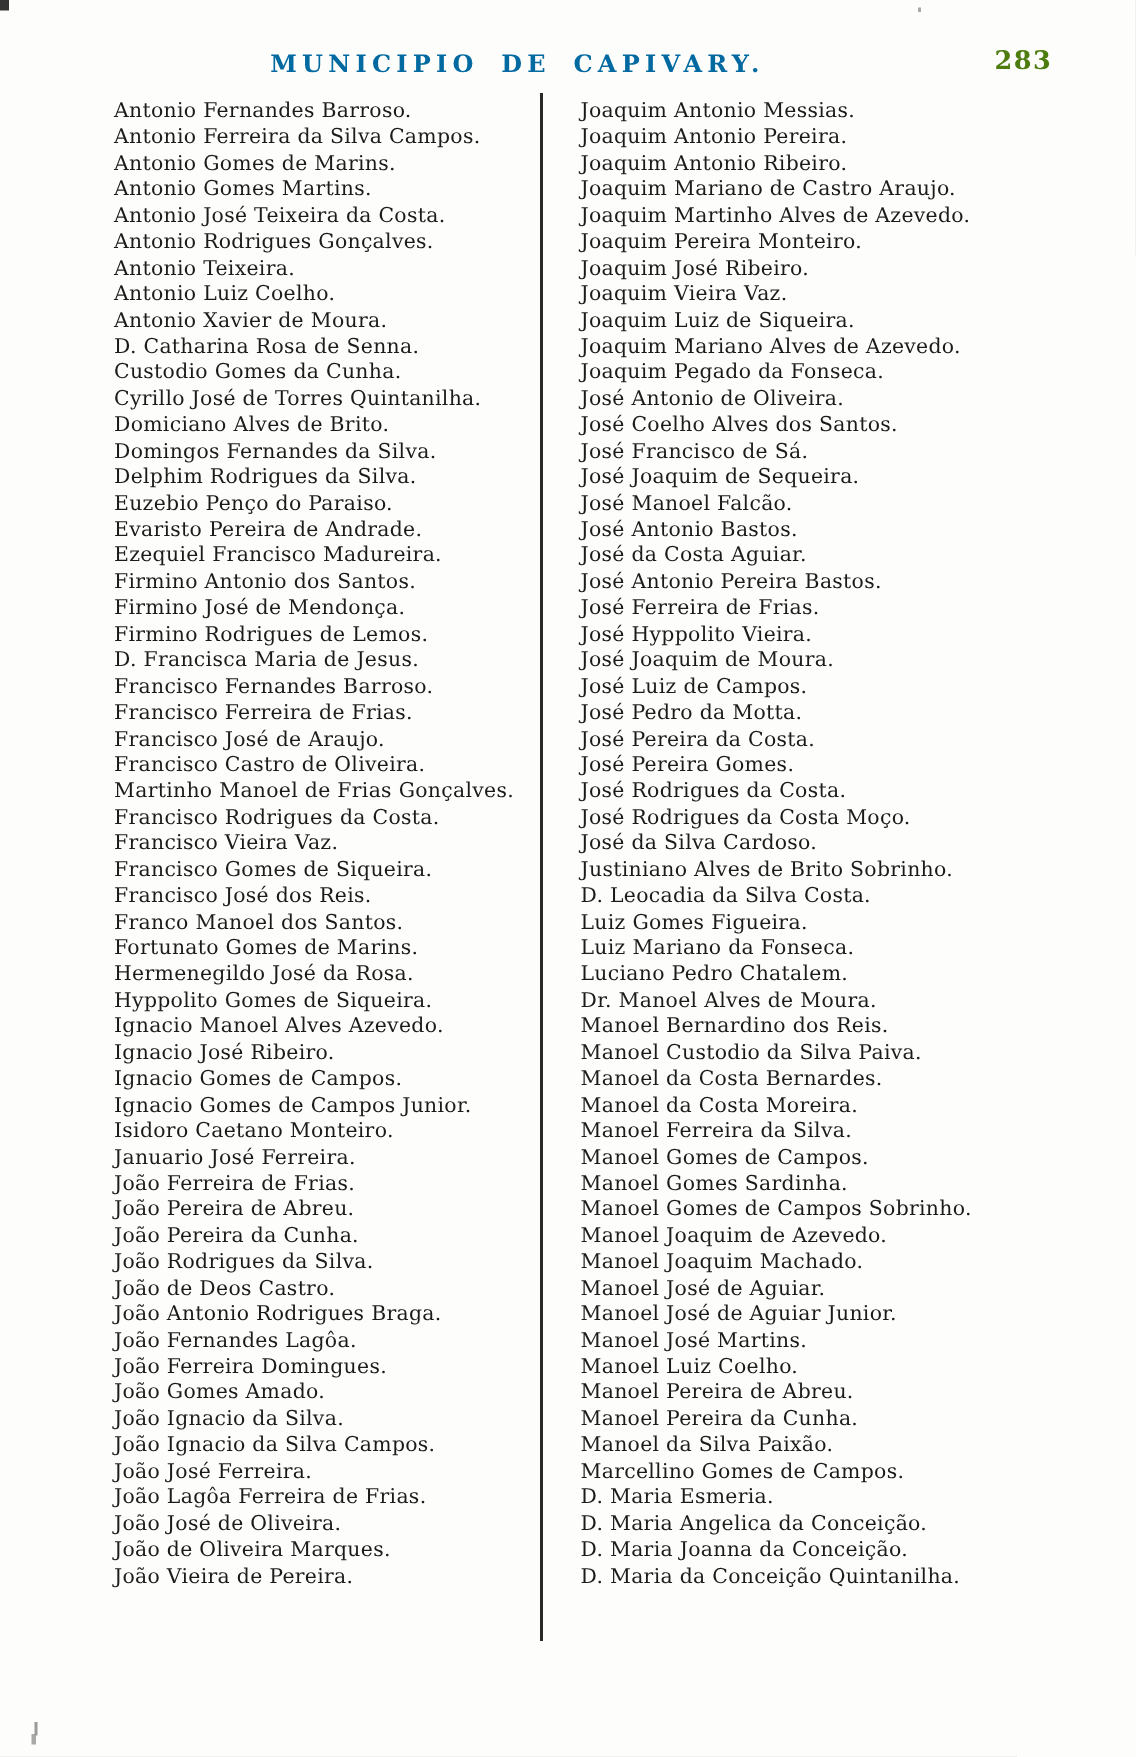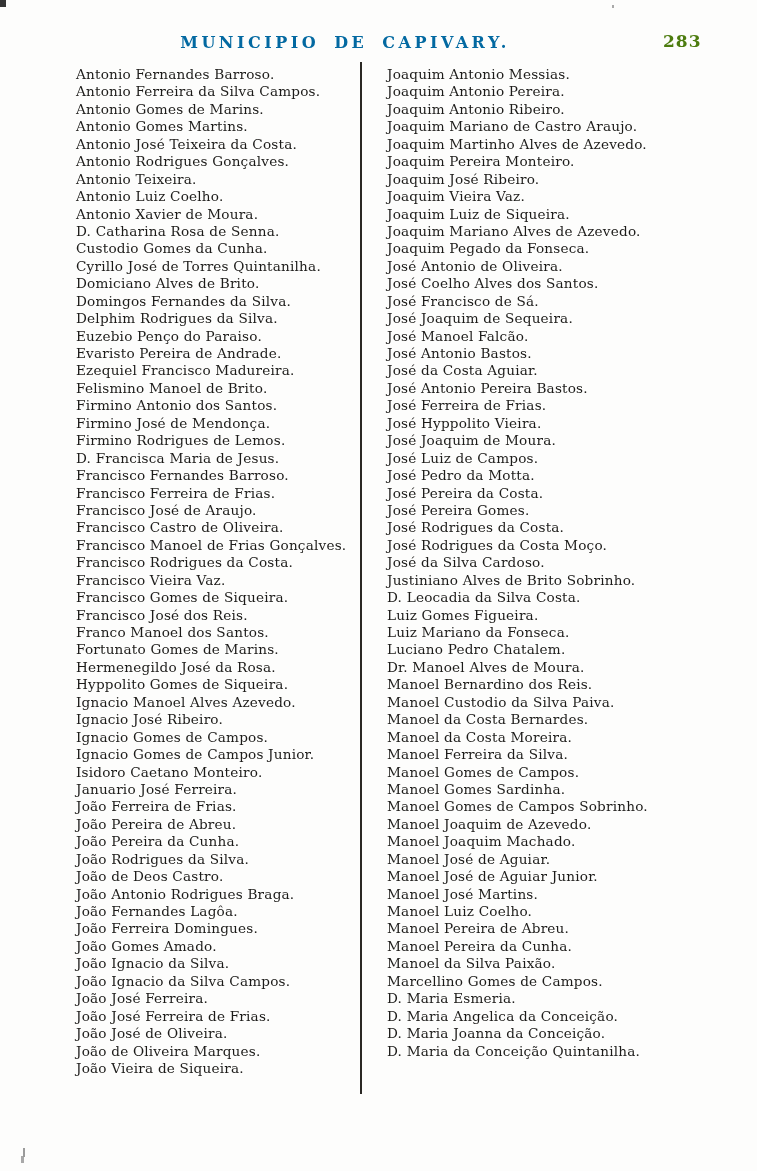--- a/index.html
+++ b/index.html
@@ -88,30 +88,29 @@
       <div class="name-line">Antonio Xavier de Moura.</div>
       <div class="name-line">D. Catharina Rosa de Senna.</div>
       <div class="name-line">Custodio Gomes da Cunha.</div>
       <div class="name-line">Cyrillo José de Torres Quintanilha.</div>
       <div class="name-line">Domiciano Alves de Brito.</div>
       <div class="name-line">Domingos Fernandes da Silva.</div>
       <div class="name-line">Delphim Rodrigues da Silva.</div>
       <div class="name-line">Euzebio Penço do Paraiso.</div>
       <div class="name-line">Evaristo Pereira de Andrade.</div>
       <div class="name-line">Ezequiel Francisco Madureira.</div>
-      <div class="name-line">Felismino Manoel de Brito.</div>
       <div class="name-line">Firmino Antonio dos Santos.</div>
       <div class="name-line">Firmino José de Mendonça.</div>
       <div class="name-line">Firmino Rodrigues de Lemos.</div>
       <div class="name-line">D. Francisca Maria de Jesus.</div>
       <div class="name-line">Francisco Fernandes Barroso.</div>
       <div class="name-line">Francisco Ferreira de Frias.</div>
       <div class="name-line">Francisco José de Araujo.</div>
       <div class="name-line">Francisco Castro de Oliveira.</div>
-      <div class="name-line">Francisco Manoel de Frias Gonçalves.</div>
+      <div class="name-line">Martinho Manoel de Frias Gonçalves.</div>
       <div class="name-line">Francisco Rodrigues da Costa.</div>
       <div class="name-line">Francisco Vieira Vaz.</div>
       <div class="name-line">Francisco Gomes de Siqueira.</div>
       <div class="name-line">Francisco José dos Reis.</div>
       <div class="name-line">Franco Manoel dos Santos.</div>
       <div class="name-line">Fortunato Gomes de Marins.</div>
       <div class="name-line">Hermenegildo José da Rosa.</div>
       <div class="name-line">Hyppolito Gomes de Siqueira.</div>
       <div class="name-line">Ignacio Manoel Alves Azevedo.</div>
       <div class="name-line">Ignacio José Ribeiro.</div>
@@ -124,24 +123,24 @@
       <div class="name-line">João Pereira da Cunha.</div>
       <div class="name-line">João Rodrigues da Silva.</div>
       <div class="name-line">João de Deos Castro.</div>
       <div class="name-line">João Antonio Rodrigues Braga.</div>
       <div class="name-line">João Fernandes Lagôa.</div>
       <div class="name-line">João Ferreira Domingues.</div>
       <div class="name-line">João Gomes Amado.</div>
       <div class="name-line">João Ignacio da Silva.</div>
       <div class="name-line">João Ignacio da Silva Campos.</div>
       <div class="name-line">João José Ferreira.</div>
-      <div class="name-line">João José Ferreira de Frias.</div>
+      <div class="name-line">João Lagôa Ferreira de Frias.</div>
       <div class="name-line">João José de Oliveira.</div>
       <div class="name-line">João de Oliveira Marques.</div>
-      <div class="name-line">João Vieira de Siqueira.</div>
+      <div class="name-line">João Vieira de Pereira.</div>
     </section>
 
   <div class="divider"></div>
 
   <section class="col col-right">
       <div class="name-line">Joaquim Antonio Messias.</div>
       <div class="name-line">Joaquim Antonio Pereira.</div>
       <div class="name-line">Joaquim Antonio Ribeiro.</div>
       <div class="name-line">Joaquim Mariano de Castro Araujo.</div>
       <div class="name-line">Joaquim Martinho Alves de Azevedo.</div>

